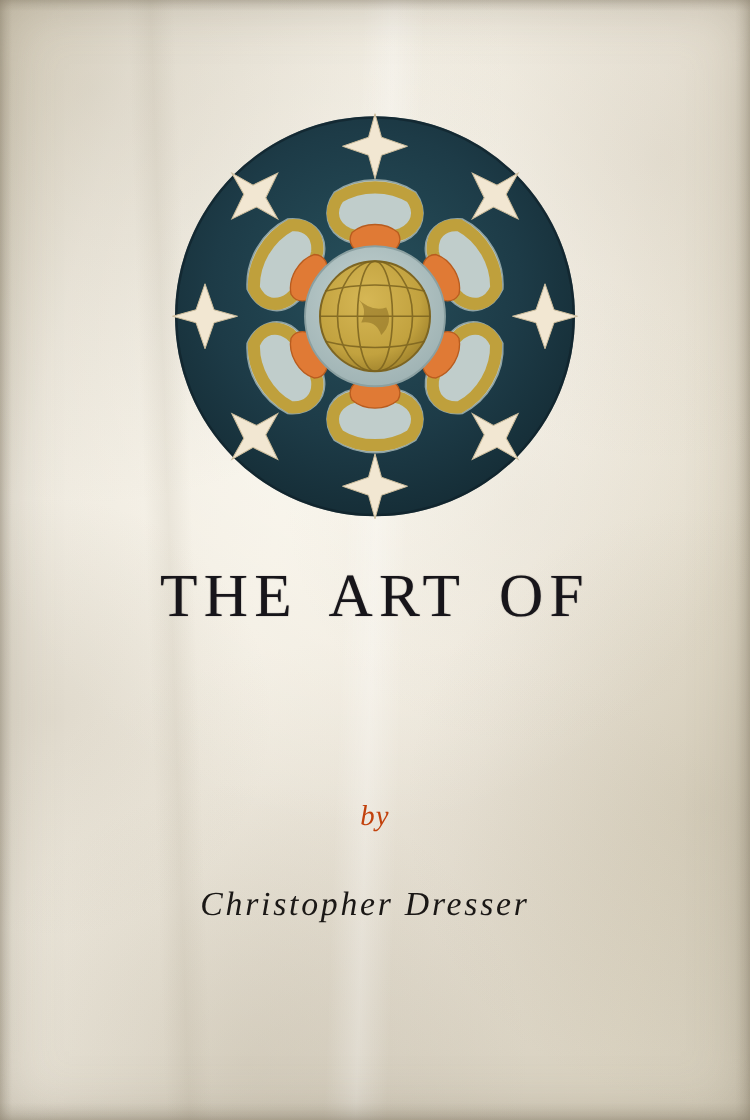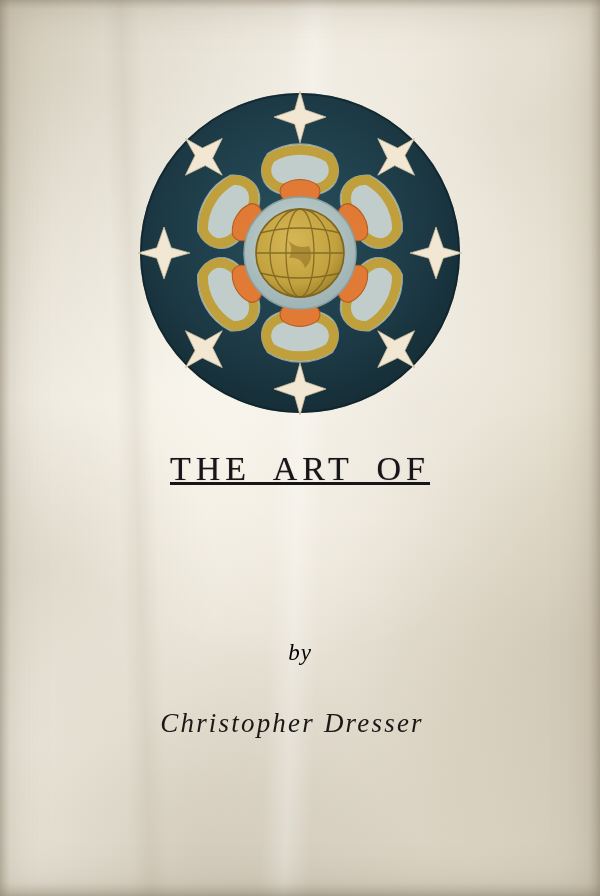--- a/index.html
+++ b/index.html
@@ -65,37 +65,36 @@
   .title-block {
     position: absolute;
     left: 0;
     right: 0;
     top: 452px;
     text-align: center;
     color: #17151a;
   }
   .title-line {
     font-family: "Liberation Serif", serif;
-    font-size: 34px;
+    font-size: 49px;
     letter-spacing: 5px;
     line-height: 1.0;
     margin: 0 0 34px 0;
     word-spacing: 10px;
     text-shadow: 0 0 1px rgba(30,26,22,0.45);
-    text-decoration: underline;
   }
   .byline {
     position: absolute;
     left: 0; right: 0;
     top: 640px;
     text-align: center;
     font-family: "Liberation Serif", serif;
     font-style: italic;
     font-size: 23px;
-    color: #000000;
+    color: #c2410c;
     letter-spacing: 1px;
   }
   .author {
     position: absolute;
     left: 0; right: 16px;
     top: 708px;
     text-align: center;
     font-family: "Liberation Serif", serif;
     font-style: italic;
     font-size: 27px;

